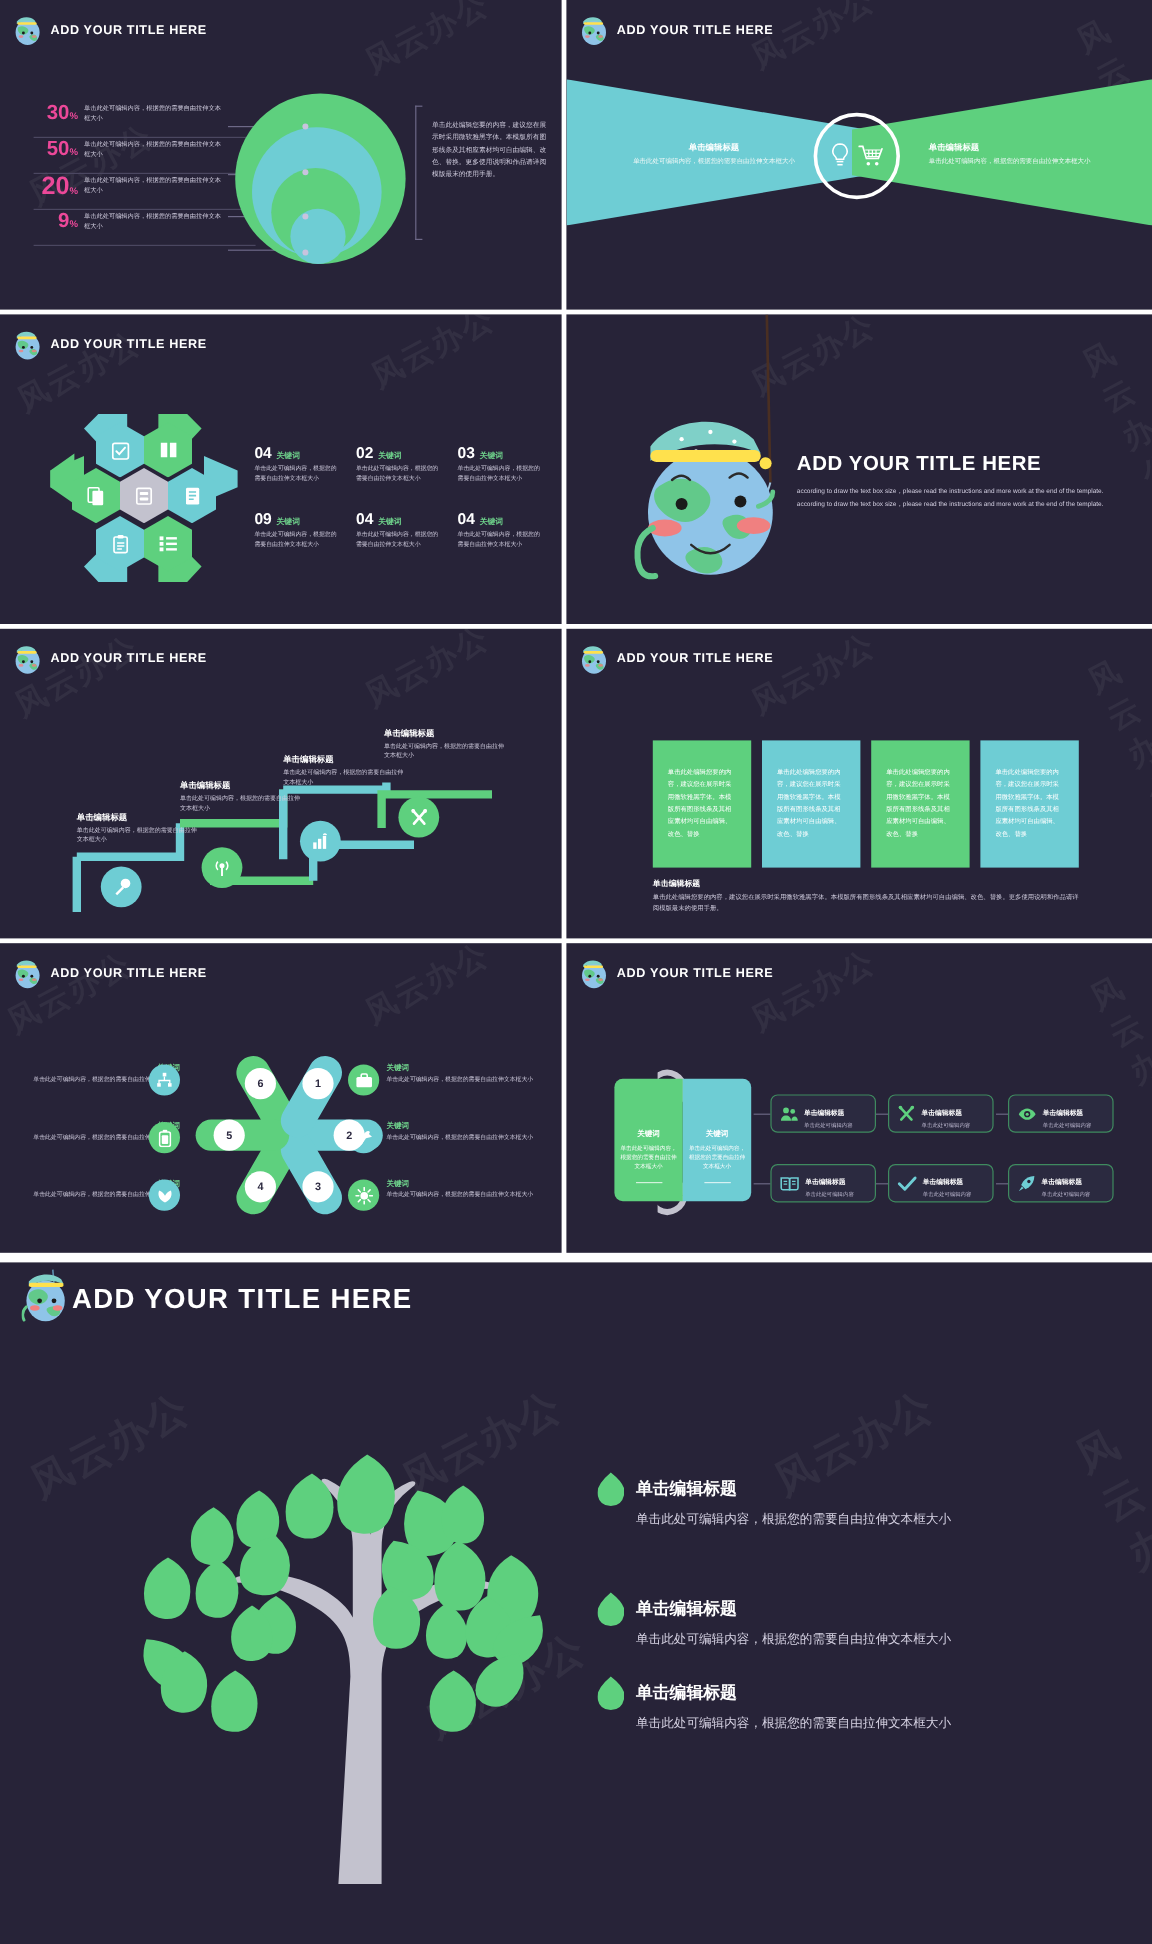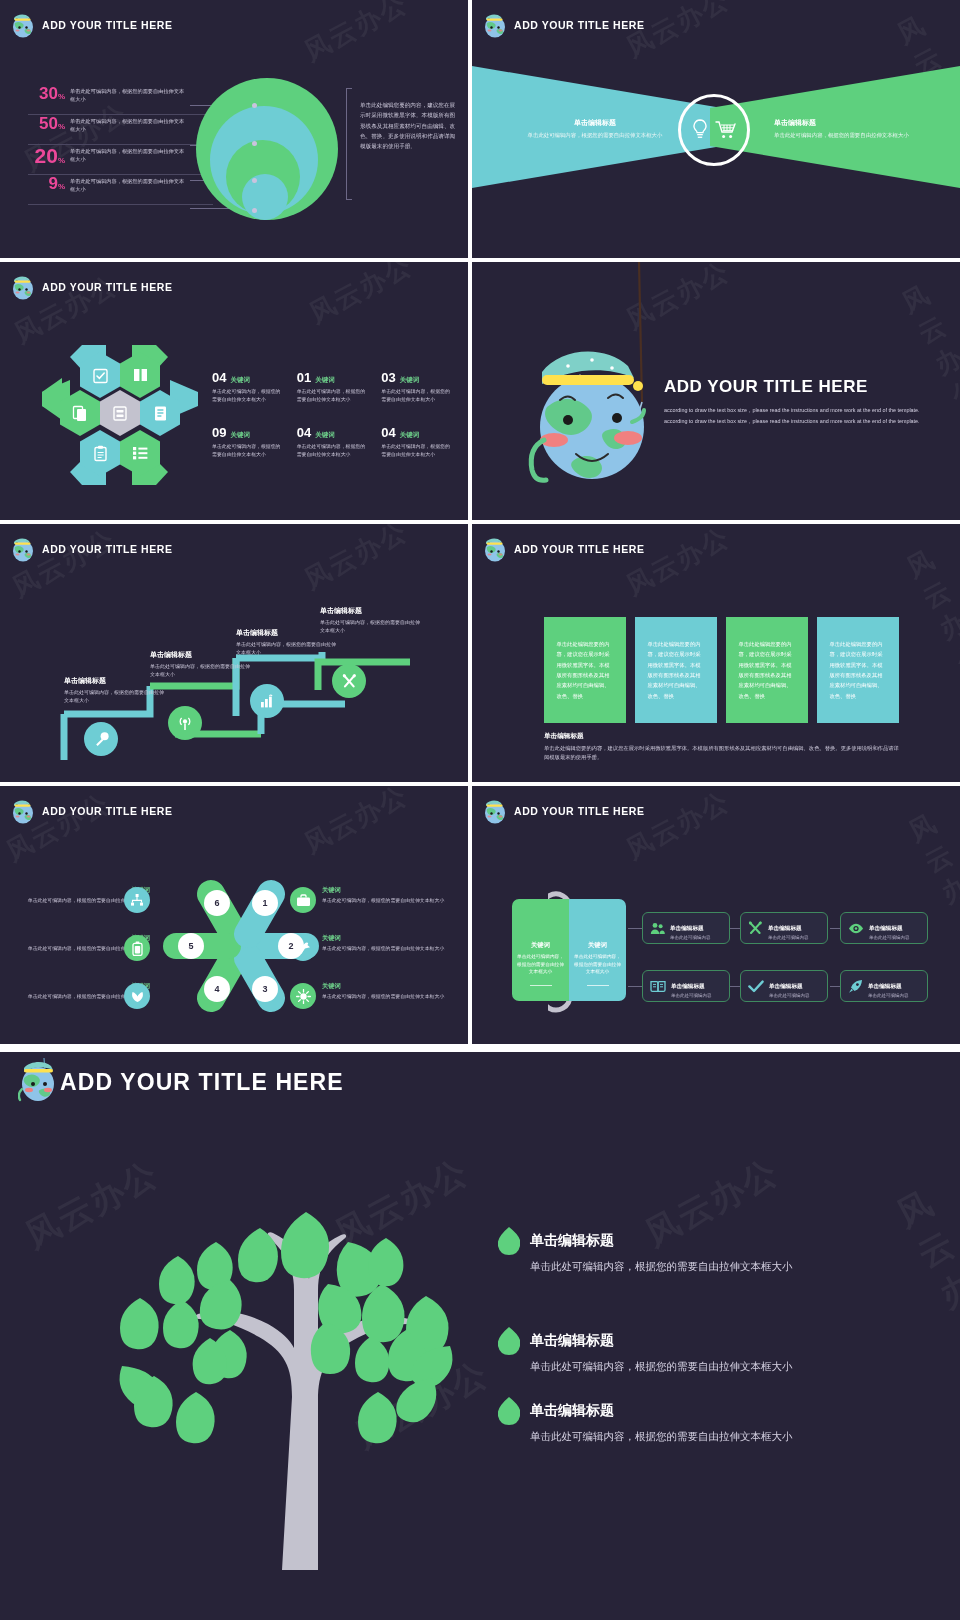--- a/index.html
+++ b/index.html
@@ -322,21 +322,21 @@
   <div class="s3grid">
     <div class="s3cell">
       <div class="h">
             <span class="n">04</span>
             <span class="k">关键词</span>
           </div>
       <div class="d">单击此处可编辑内容，根据您的需要自由拉伸文本框大小</div>
         </div>
     <div class="s3cell">
       <div class="h">
-            <span class="n">01</span>
+            <span class="n">02</span>
             <span class="k">关键词</span>
           </div>
       <div class="d">单击此处可编辑内容，根据您的需要自由拉伸文本框大小</div>
         </div>
     <div class="s3cell">
       <div class="h">
             <span class="n">03</span>
             <span class="k">关键词</span>
           </div>
       <div class="d">单击此处可编辑内容，根据您的需要自由拉伸文本框大小</div>

